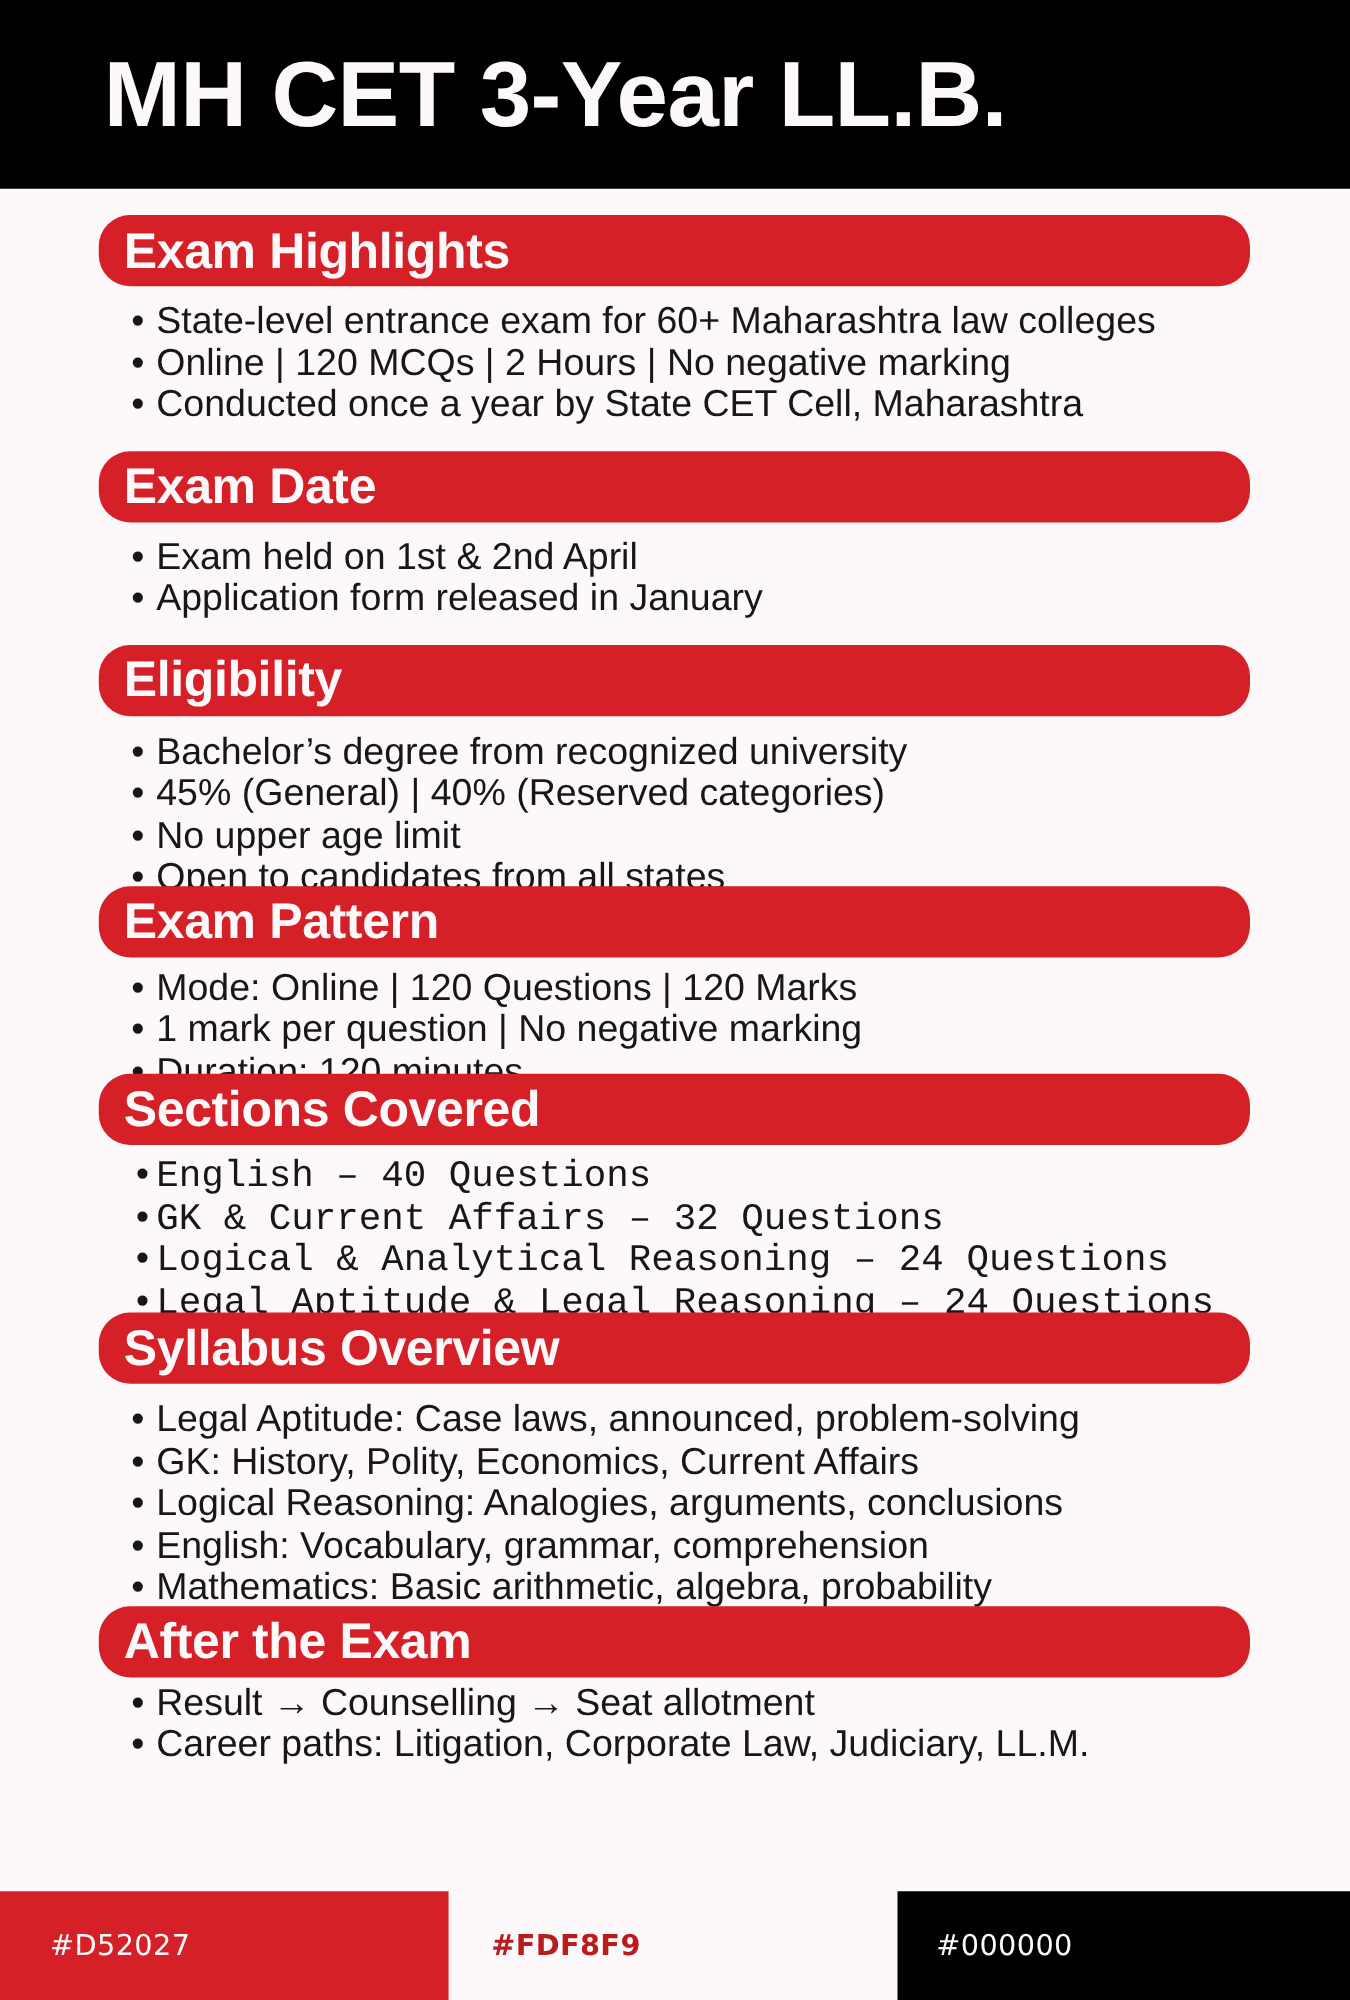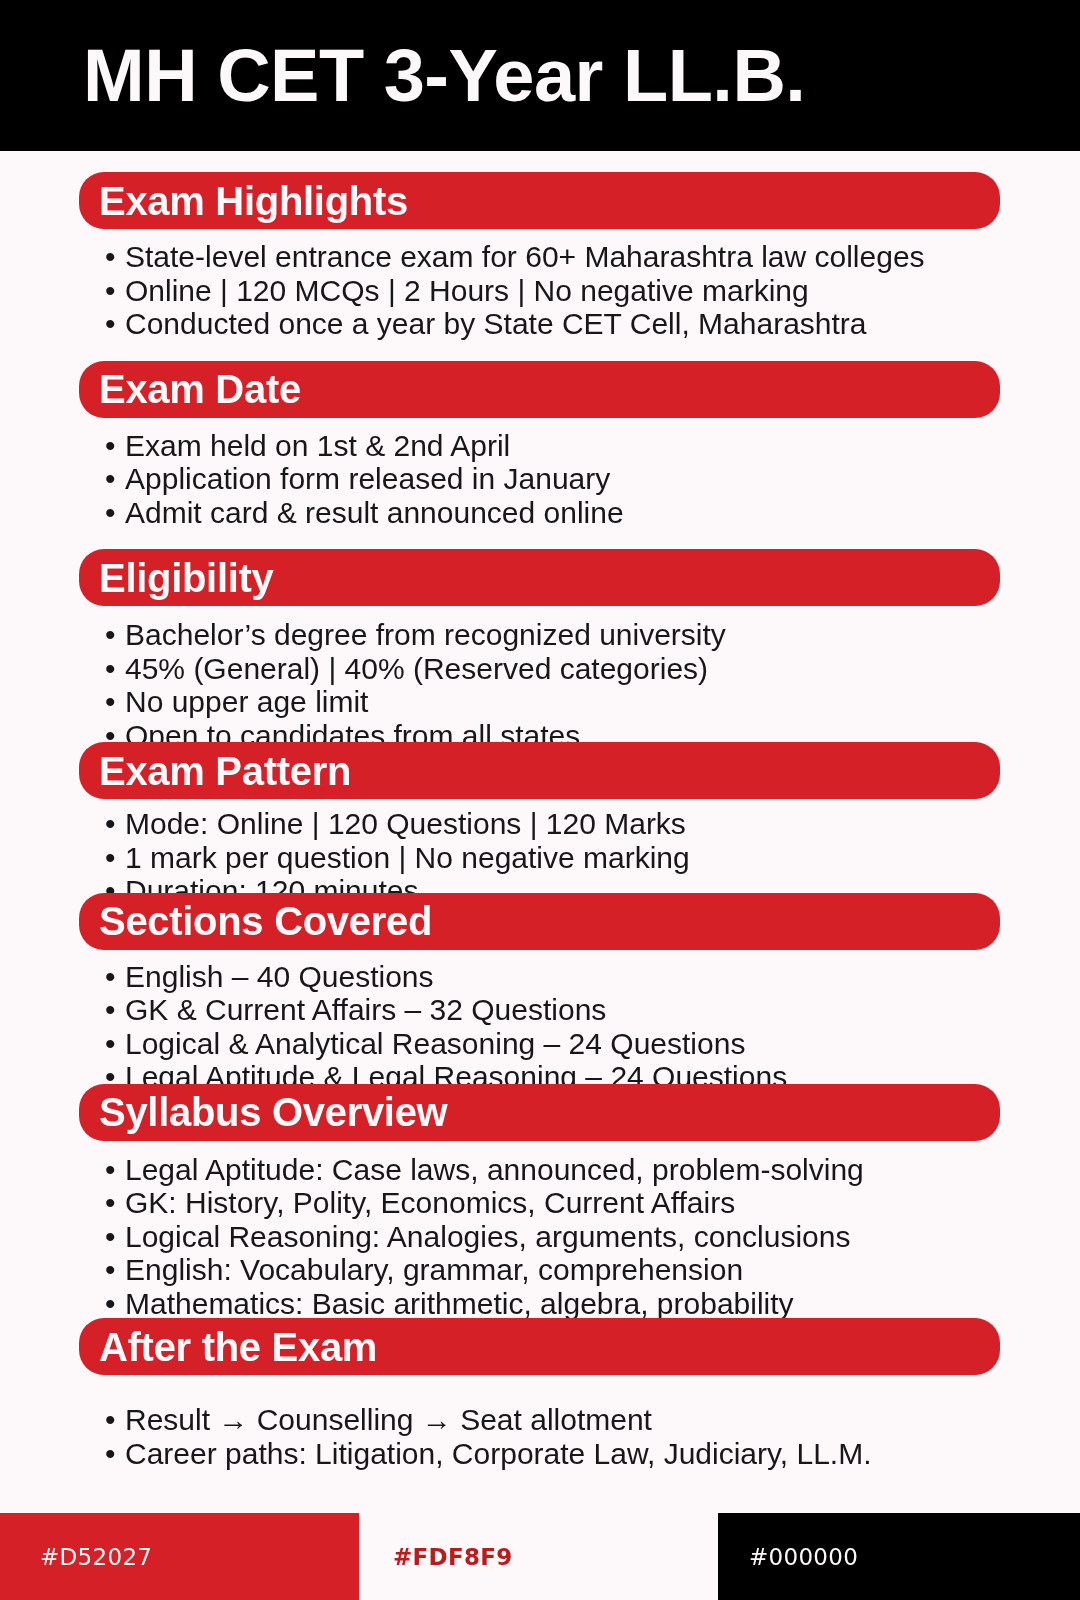--- a/index.html
+++ b/index.html
@@ -91,23 +91,23 @@
     font-size:30px;
     line-height:33.5px;
     color:#17161a;
   }
 
   
   .sec-highlights .bullet-list { padding-top:11px; padding-bottom:11px; }
   .sec-date       .bullet-list { padding-top:11px; padding-bottom:11px; }
   .sec-elig       .bullet-list { padding-top:12px; padding-bottom:0px; }
   .sec-pattern    .bullet-list { padding-top:8px; padding-bottom:0px; }
-  .sec-sections   .bullet-list { padding-bottom:0px; }
+  .sec-sections   .bullet-list { padding-bottom:0px;font-family:Liberation Mono, monospace; }
   .sec-syllabus   .bullet-list { padding-top:12px; padding-bottom:2px; }
-  .sec-after      .bullet-list { padding-top:28px; padding-bottom:0px; }
+  .sec-after      .bullet-list { padding-top:4px; padding-bottom:0px; }
 
   .sec-date     .section-bar { margin-top:9px;text-decoration:underline; }
   .sec-elig     .section-bar { margin-top:9px; }
   .sec-pattern  .section-bar { margin-top:-10px; }
   .sec-sections .section-bar { margin-top:-15px; }
   .sec-syllabus .section-bar { margin-top:-10px; }
   .sec-after    .section-bar { margin-top:-4px; }
 
   
   .palette {
@@ -155,21 +155,20 @@
         <li class="bullet-item">Conducted once a year by State CET Cell, Maharashtra</li>
       </ul>
     </div>
     <div class="section sec-date">
       <div class="section-bar">
         <div class="section-bar-title">Exam Date</div>
       </div>
       <ul class="bullet-list">
         <li class="bullet-item">Exam held on 1st &amp; 2nd April</li>
         <li class="bullet-item">Application form released in January</li>
-        <li class="bullet-item">Admit card &amp; result announced online</li>
       </ul>
     </div>
     <div class="section sec-elig">
       <div class="section-bar">
         <div class="section-bar-title">Eligibility</div>
       </div>
       <ul class="bullet-list">
         <li class="bullet-item">Bachelor’s degree from recognized university</li>
         <li class="bullet-item">45% (General) | 40% (Reserved categories)</li>
         <li class="bullet-item">No upper age limit</li>

